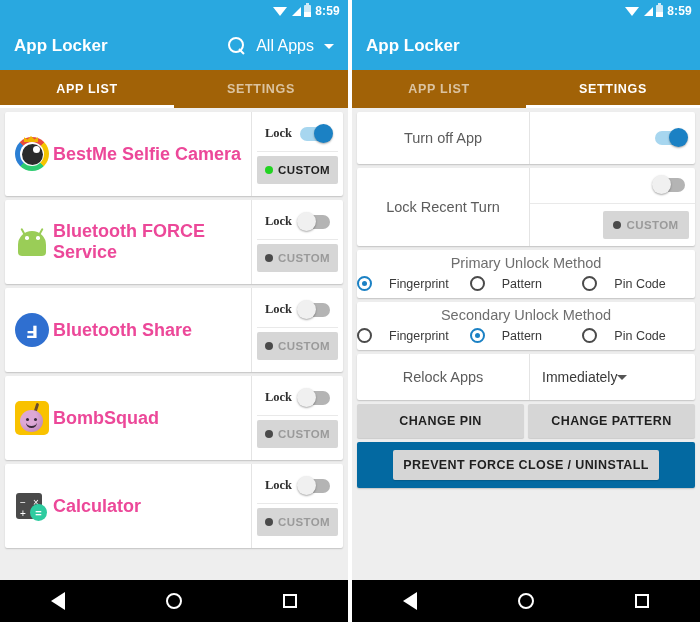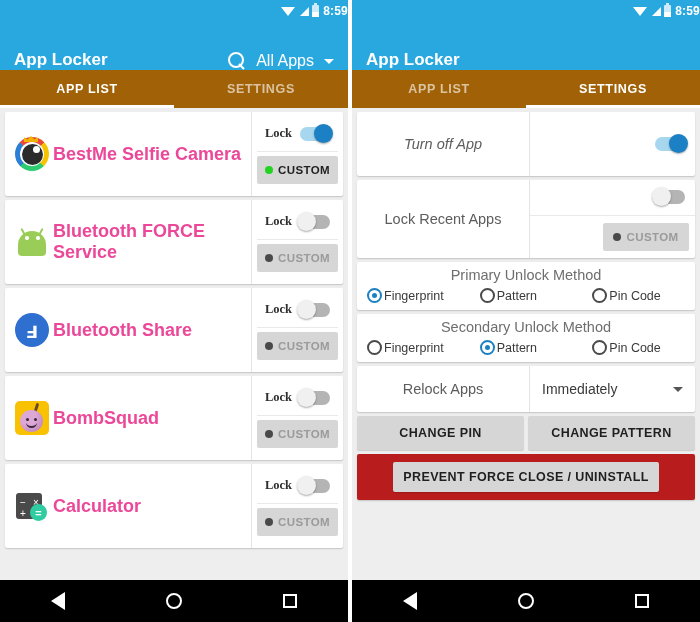--- a/index.html
+++ b/index.html
@@ -10,42 +10,42 @@
     overflow:hidden;
   }
   .screens { display:flex; width:700px; height:622px; background:#ffffff; }
   .phone { width:348px; height:622px; position:relative; display:flex; flex-direction:column; background:#eeeeee; }
   .phone.left { width:348px; }
   .gap { width:4px; height:622px; background:#ffffff; }
 
   
   .statusbar {
     height:22px; background:#29A8E0; display:flex; align-items:center;
-    justify-content:flex-end; padding-right:0; gap:4px;
+    justify-content:flex-end; padding-right:8px; gap:4px;
   }
   .sb-icons { display:flex; align-items:center; gap:3px; }
   .wifi-ic { width:14px; height:11px; position:relative; }
   .wifi-ic:before{
     content:""; position:absolute; left:0; top:1px;
     border-left:7px solid transparent; border-right:7px solid transparent;
     border-top:9px solid #ffffff;
   }
   .sig-ic { width:11px; height:11px; position:relative; }
   .sig-ic:before{
     content:""; position:absolute; right:0; bottom:1px;
     width:0;height:0; border-left:9px solid transparent; border-bottom:9px solid #ffffff;
   }
   .bat-ic { width:7px; height:12px; background:#cfeaf8; border-radius:1px; position:relative; }
   .bat-ic:before{ content:""; position:absolute; top:-2px; left:2px; width:3px; height:2px; background:#cfeaf8;}
   .bat-ic:after{ content:""; position:absolute; bottom:0; left:0; right:0; height:5px; background:#ffffff;}
   .clock { color:#ffffff; font-size:12px; font-weight:bold; letter-spacing:.2px; }
 
   
   .appbar {
-    background:#29A8E0; height:48px; display:flex; align-items:flex-end;
+    background:#29A8E0; height:48px; display:flex; align-items:center;
     padding:0 14px; gap:0;
   }
   .app-title { color:#ffffff; font-size:17px; font-weight:bold; white-space:nowrap; }
   .appbar-right { margin-left:auto; display:flex; align-items:center; gap:10px; }
   .search-ic { width:18px; height:18px; position:relative; display:inline-block; }
   .search-ic:before{
     content:""; position:absolute; left:0; top:0; width:12px; height:12px;
     border:2px solid #ffffff; border-radius:50%;
   }
   .search-ic:after{
@@ -150,54 +150,54 @@
 
   
   .srow {
     background:#ffffff; margin:4px 5px; border-radius:2px;
     box-shadow:0 1px 1.5px rgba(0,0,0,.18); display:flex; align-items:stretch;
   }
   .srow-label { flex:1; display:flex; align-items:center; justify-content:center;
     font-size:14.5px; color:#5c5c5c; border-right:1px solid #e4e4e4; }
   .srow-ctrl { width:165px; flex:none; display:flex; align-items:center; justify-content:flex-end; padding:0 10px; }
 
-  .row-turnoff { height:64px;font-style:italic; }
+  .row-turnoff { height:52px; }
   .row-recent { height:78px; }
   .recent-ctrl { width:165px; flex:none; display:flex; flex-direction:column; }
   .recent-top { flex:1; display:flex; align-items:center; justify-content:flex-end; padding:0 10px; border-bottom:1px solid #e9e9e9; }
   .recent-bot { flex:1; display:flex; align-items:center; justify-content:flex-end; padding:4px 6px; }
   .recent-bot .chip { width:86px; }
 
   .panel {
     background:#ffffff; margin:4px 5px; border-radius:2px;
     box-shadow:0 1px 1.5px rgba(0,0,0,.18); padding:5px 0 7px 0;
   }
   .panel-title { text-align:center; font-size:14.5px; color:#6e6e6e; margin-bottom:5px; }
   .radios { display:flex; align-items:center; }
-  .radio-item { flex:1; display:flex; align-items:center; gap:2px; padding-left:10px; cursor:pointer;text-align:right; }
+  .radio-item { flex:1; display:flex; align-items:center; gap:17px; padding-left:0; cursor:pointer;text-align:right; }
   .radio {
     width:15px; height:15px; border-radius:50%; border:2px solid #4a4a4a; flex:none; position:relative;
   }
   .radio.sel { border-color:#1b81c4; }
   .radio.sel:after{ content:""; position:absolute; left:3px; top:3px; width:5px; height:5px; border-radius:50%; background:#1b81c4; }
   .radio-label { font-size:12.5px; color:#3a3a3a; }
 
   .row-relock { height:46px; }
-  .relock-ctrl { width:165px; flex:none; display:flex; align-items:center; justify-content:space-between; padding:0 12px 0 12px; }
+  .relock-ctrl { width:165px; flex:none; display:flex; align-items:center; padding:0 12px 0 12px; }
   .relock-val { font-size:14px; color:#3a3a3a; }
   .caret-dark { width:0;height:0; border-left:5px solid transparent; border-right:5px solid transparent; border-top:5px solid #555; }
 
   .btn-row { display:flex; margin:4px 5px; gap:4px; }
   .btn {
     flex:1; background:#d6d6d6; border-radius:2px; height:34px;
     display:flex; align-items:center; justify-content:center;
     font-size:12.5px; font-weight:bold; color:#1f1f1f; letter-spacing:.4px; cursor:pointer;
     box-shadow:0 1px 1px rgba(0,0,0,.15);
   }
-  .wide-wrap { background:#b91c1c; margin:4px 5px; border-radius:2px; box-shadow:0 1px 1.5px rgba(0,0,0,.18);
+  .wide-wrap { background:#0369a1; margin:4px 5px; border-radius:2px; box-shadow:0 1px 1.5px rgba(0,0,0,.18);
     padding:8px 36px; }
   .wide-wrap .btn { height:30px; }
 
   
   .navbar { height:42px; background:#000000; display:flex; align-items:center; justify-content:space-around; }
   .nav-back { width:0;height:0; border-top:9px solid transparent; border-bottom:9px solid transparent; border-right:14px solid #ffffff; }
   .nav-home { width:16px; height:16px; border:2px solid #ffffff; border-radius:50%; }
   .nav-rec { width:14px; height:14px; border:2px solid #ffffff; }
 </style>
 </head>
@@ -389,21 +389,21 @@
       <div class="srow row-turnoff">
         <div class="srow-label">Turn off App</div>
         <div class="srow-ctrl">
           <span class="switch on">
               <span class="thumb"></span>
             </span>
         </div>
       </div>
 
       <div class="srow row-recent">
-        <div class="srow-label">Lock Recent Apps</div>
+        <div class="srow-label">Lock Recent Turn</div>
         <div class="recent-ctrl">
           <div class="recent-top">
             <span class="switch off">
                 <span class="thumb"></span>
               </span>
           </div>
           <div class="recent-bot">
             <div class="chip disabled">
               <span class="dot"></span>
               <span>CUSTOM</span>

